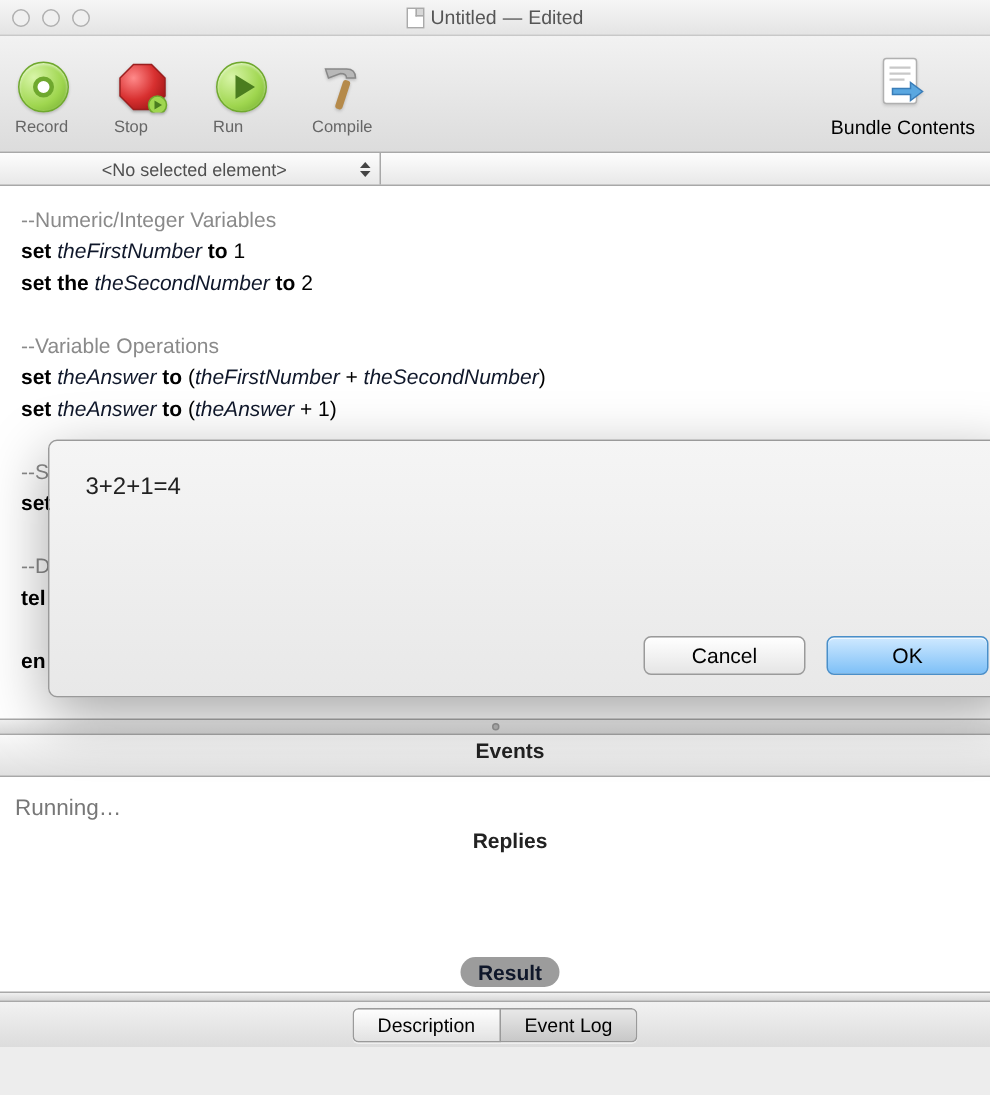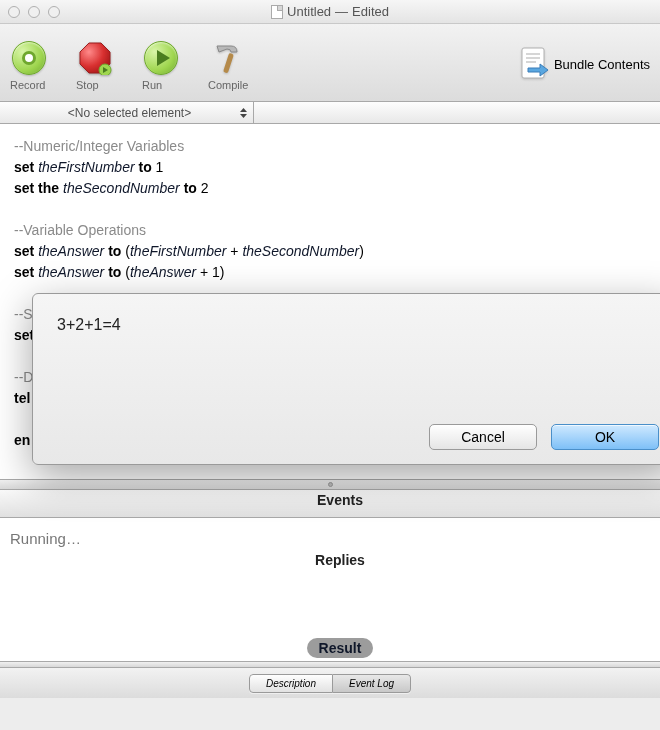--- a/index.html
+++ b/index.html
@@ -36,21 +36,21 @@
 .tb-btn { display: flex; flex-direction: column; align-items: flex-start; gap: 2px; width: 56px; cursor: pointer; }
 .tb-btn .icon-wrap { width: 38px; height: 38px; display:flex; align-items:center; justify-content:center; }
 .tb-btn .lbl { font-size: 11px; color: #666; }
 .spacer { flex: 1; }
 .circle-btn { width: 34px; height: 34px; border-radius: 50%; background: radial-gradient(circle at 30% 30%, #d8f5a8, #9fd64f 60%, #6fa82e); border: 1px solid #6fa82e; display:flex; align-items:center; justify-content:center; box-shadow: inset 0 1px 2px rgba(255,255,255,.6), 0 1px 2px rgba(0,0,0,.2); }
 .record-inner { width: 14px; height: 14px; border-radius: 50%; background: #fff; border: 3px solid #6fa82e; }
 .stop-oct { width: 34px; height: 34px; display:flex; align-items:center; justify-content:center; }
 .stop-svg { filter: drop-shadow(0 1px 1px rgba(0,0,0,.3)); }
 .play-tri { width:0; height:0; border-left: 13px solid #4a7d1f; border-top: 8px solid transparent; border-bottom: 8px solid transparent; margin-left:4px; }
 .hammer-svg { filter: drop-shadow(0 1px 1px rgba(0,0,0,.2)); }
-.bundle-btn { display:flex; flex-direction:row; align-items:center; gap:2px; cursor:pointer; margin-left:auto; }
+.bundle-btn { display:flex; flex-direction:column; align-items:center; gap:2px; cursor:pointer; margin-left:auto; }
 .bundle-icon-svg { filter: drop-shadow(0 1px 1px rgba(0,0,0,.15)); }
 
 .selector-row {
   height: 22px;
   background: linear-gradient(#fdfdfd, #e8e8e8);
   border-bottom: 1px solid #a8a8a8;
   display: flex;
 }
 .selector {
   display: flex; align-items: center;
@@ -94,21 +94,21 @@
 
 .result-pane { background:#fff; height: 144px; padding: 12px 10px; font-size: 15px; color:#777; border-bottom:1px solid #a8a8a8; }
 
 .bottom-divider { height: 6px; background: linear-gradient(#f0f0f0,#d8d8d8); border-bottom:1px solid #a8a8a8; }
 
 .bottom-tabs {
   height: 30px; display:flex; align-items:center; justify-content:center;
   background: linear-gradient(#f2f2f2,#dcdcdc);
 }
 .seg { display:flex; border-radius:4px; overflow:hidden; box-shadow: 0 1px 0 rgba(255,255,255,.5); }
-.seg .sbtn { padding: 3px 16px; font-size:10px; background: linear-gradient(#fefefe,#e2e2e2); border:1px solid #9a9a9a; cursor:pointer;font-style:italic; }
+.seg .sbtn { padding: 3px 16px; font-size:13px; background: linear-gradient(#fefefe,#e2e2e2); border:1px solid #9a9a9a; cursor:pointer; }
 .seg .sbtn:first-child { border-radius:4px 0 0 4px; }
 .seg .sbtn:last-child { border-radius:0 4px 4px 0; border-left:none; background: linear-gradient(#e8e8e8,#c8c8c8); }
 
 .dialog-overlay {
   position: absolute;
   left: 32px; top: 293px; width: 646px; height: 172px;
   background: linear-gradient(#f5f5f5,#e8e8e8);
   border: 1px solid #9a9a9a;
   border-radius: 6px;
   box-shadow: 0 12px 40px rgba(0,0,0,.35);

